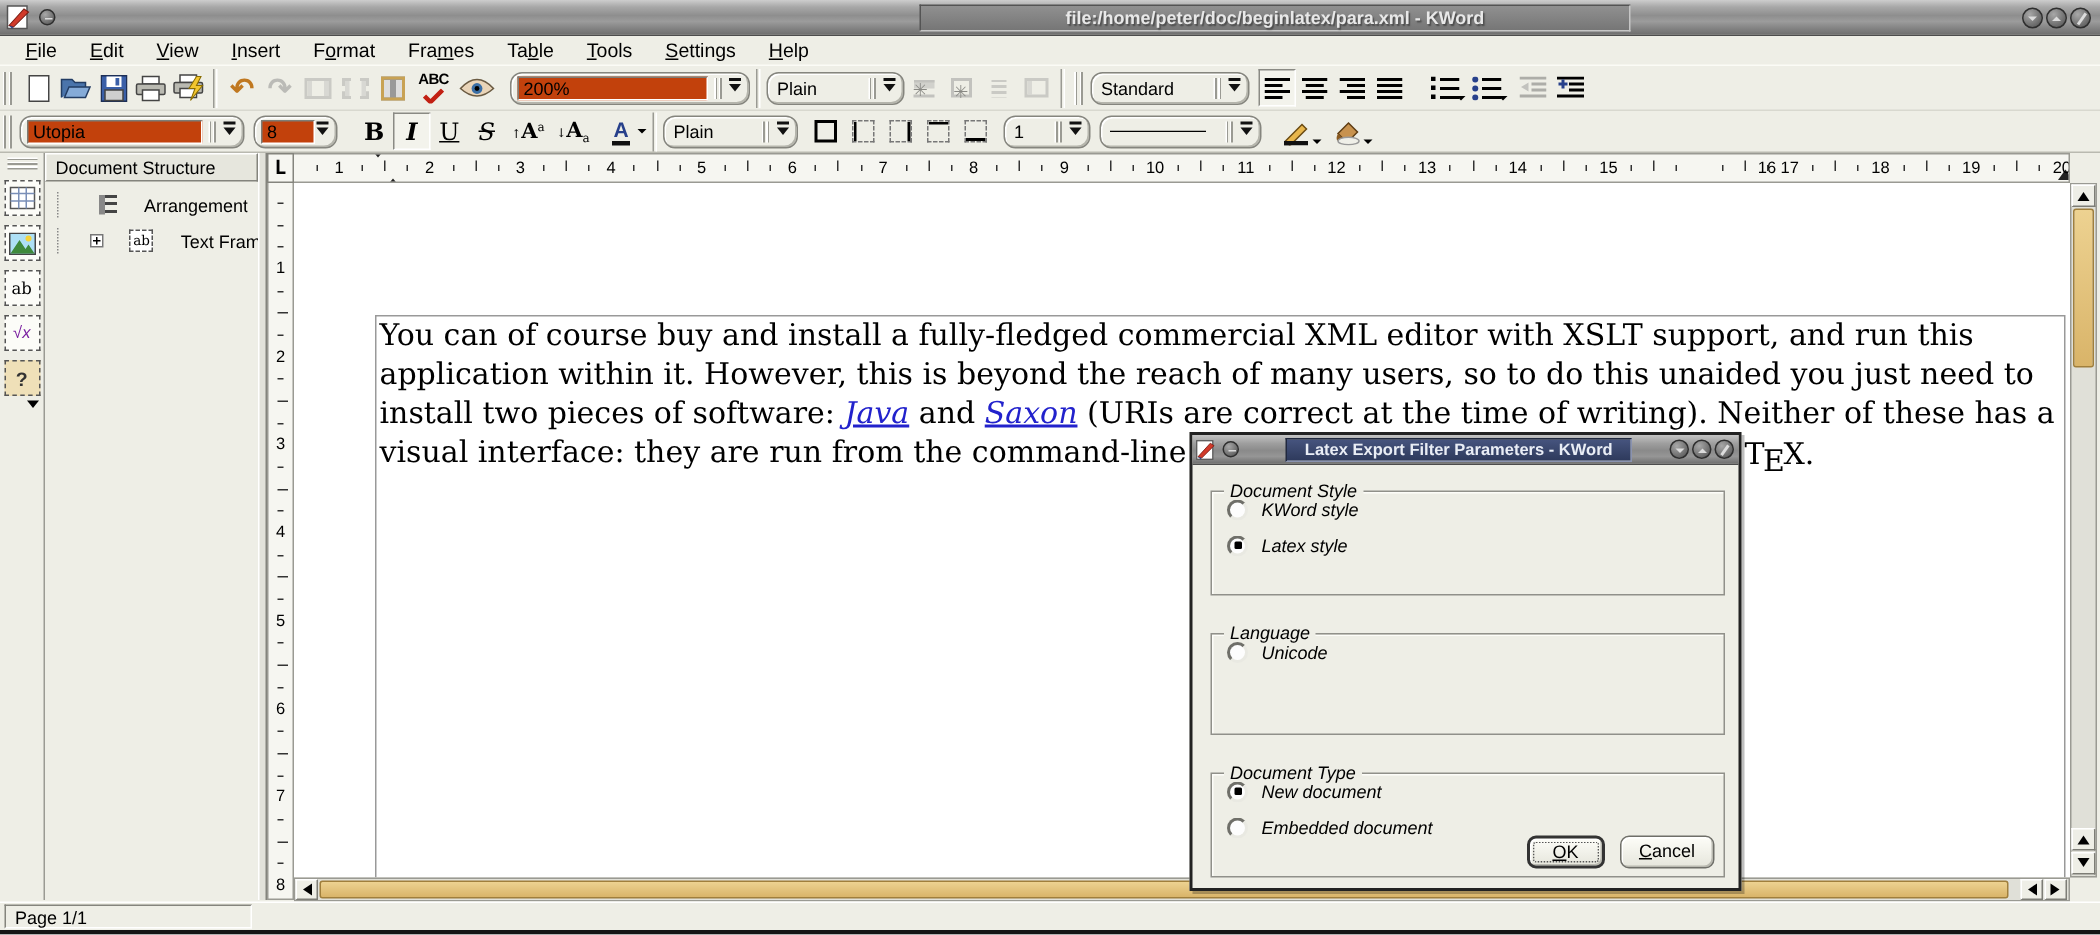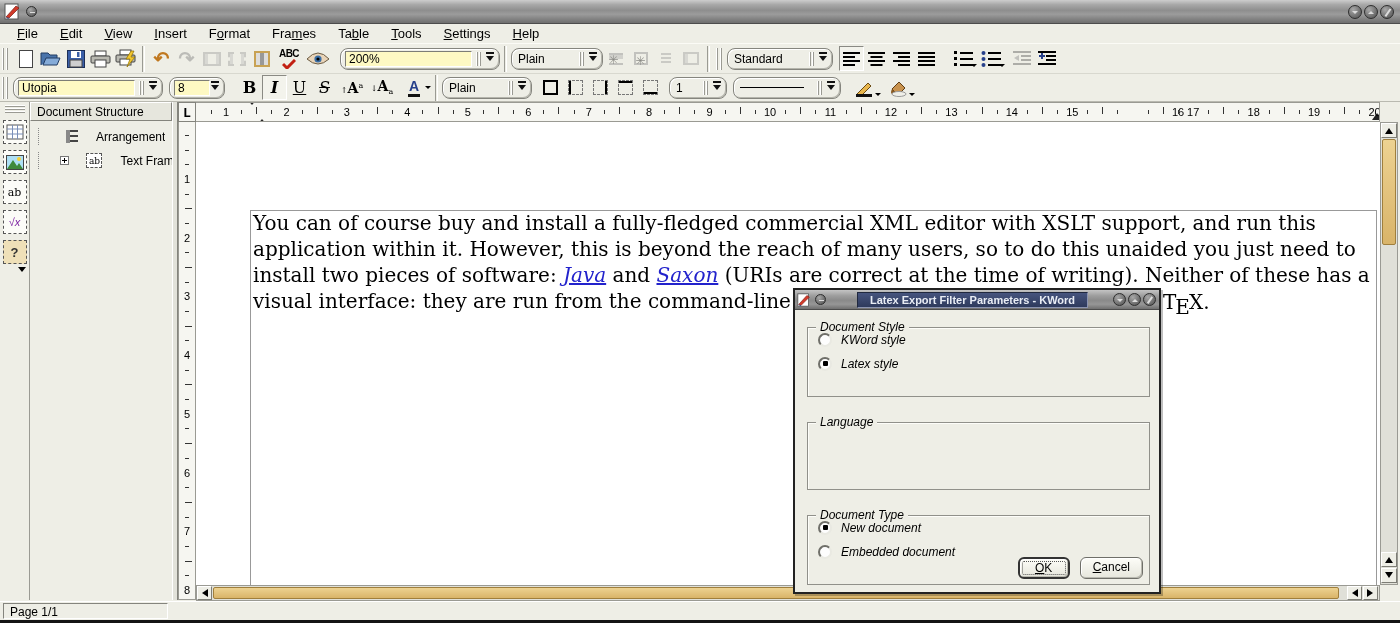--- a/index.html
+++ b/index.html
@@ -46,21 +46,21 @@
     flex:none; position:relative; }
   .tbtn.pressed { border:1px solid; border-color:#8a8a84 #fff #fff #8a8a84; background:#f3f3ec; }
   .disabled { opacity:.42; filter:grayscale(1); }
   .serif-glyph { font-family:"DejaVu Serif", serif; font-size:16px; }
   .mini-arr { position:absolute; right:0; bottom:1px; width:0; height:0; border:3px solid transparent; border-top-color:#000; }
 
   
   .combo { height:22px; border-radius:8px; background:#eeeee6; border:1px solid #85857e;
     box-shadow:inset 1px 1px 0 #ffffff, inset -1px -1px 0 #b5b5ac; display:flex; align-items:center;
     padding:0 4px; flex:none; position:relative; }
-  .combo .field { flex:1; height:16px; background:#fef9c3; border:1px solid; border-color:#7d7d76 #fff #fff #7d7d76;
+  .combo .field { flex:1; height:16px; background:#c2410c; border:1px solid; border-color:#7d7d76 #fff #fff #7d7d76;
     padding:0 3px; font-size:12px; display:flex; align-items:center; overflow:hidden; white-space:nowrap; }
   .combo .label { flex:1; padding:0 2px; font-size:12px; white-space:nowrap; overflow:hidden; }
   .combo-grip { width:6px; height:14px; margin:0 3px 0 4px;
     background:linear-gradient(90deg,#fff 0 1px,#9a9a93 1px 2px,transparent 2px 3px,#fff 3px 4px,#9a9a93 4px 5px,transparent 5px); }
   .combo-arrow { display:flex; flex-direction:column; align-items:center; width:10px; }
   .combo-arrow .bar { width:8px; height:2px; background:#111; margin-bottom:1.5px; }
   .combo-arrow .tri { width:0; height:0; border:4px solid transparent; border-top:5px solid #111; }
 
   
   .border-icon { width:15px; height:15px; border:1px dashed #777; position:relative; background:#fff0; }
@@ -174,20 +174,21 @@
 
   <div class="titlebar">
     <svg class="appicon" viewBox="0 0 17 17">
       <rect x="1" y="1" width="13" height="15" fill="#fff" stroke="#555"></rect>
       <path d="M2 14 L12 3 L15 5 L5 15 Z" fill="#d23a2a" stroke="#7a1b12" stroke-width="0.7"></path>
       <path d="M2 14 L4 16 L5 15 Z" fill="#27408b"></path>
     </svg>
     <span class="circle-btn small">
         <span class="glyph-dash"></span>
       </span>
+    <div class="title-panel">file:/home/peter/doc/beginlatex/para.xml - KWord</div>
     <div style="position:absolute; right:6px; top:5px; display:flex;">
       <span class="circle-btn">
           <span class="glyph-down"></span>
         </span>
       <span class="circle-btn">
           <span class="glyph-up"></span>
         </span>
       <span class="circle-btn">
           <span class="glyph-slash"></span>
         </span>
@@ -738,20 +739,24 @@
             <span class="radio"></span>
             <span class="radio-label">KWord style</span>
           </div>
           <div class="radio-row">
             <span class="radio sel"></span>
             <span class="radio-label">Latex style</span>
           </div>
         </div>
         <div class="group g2">
           <span class="legend">Language</span>
+          <div class="radio-row">
+            <span class="radio"></span>
+            <span class="radio-label">Unicode</span>
+          </div>
         </div>
         <div class="group g3">
           <span class="legend">Document Type</span>
           <div class="radio-row">
             <span class="radio sel"></span>
             <span class="radio-label">New document</span>
           </div>
           <div class="radio-row">
             <span class="radio"></span>
             <span class="radio-label">Embedded document</span>

